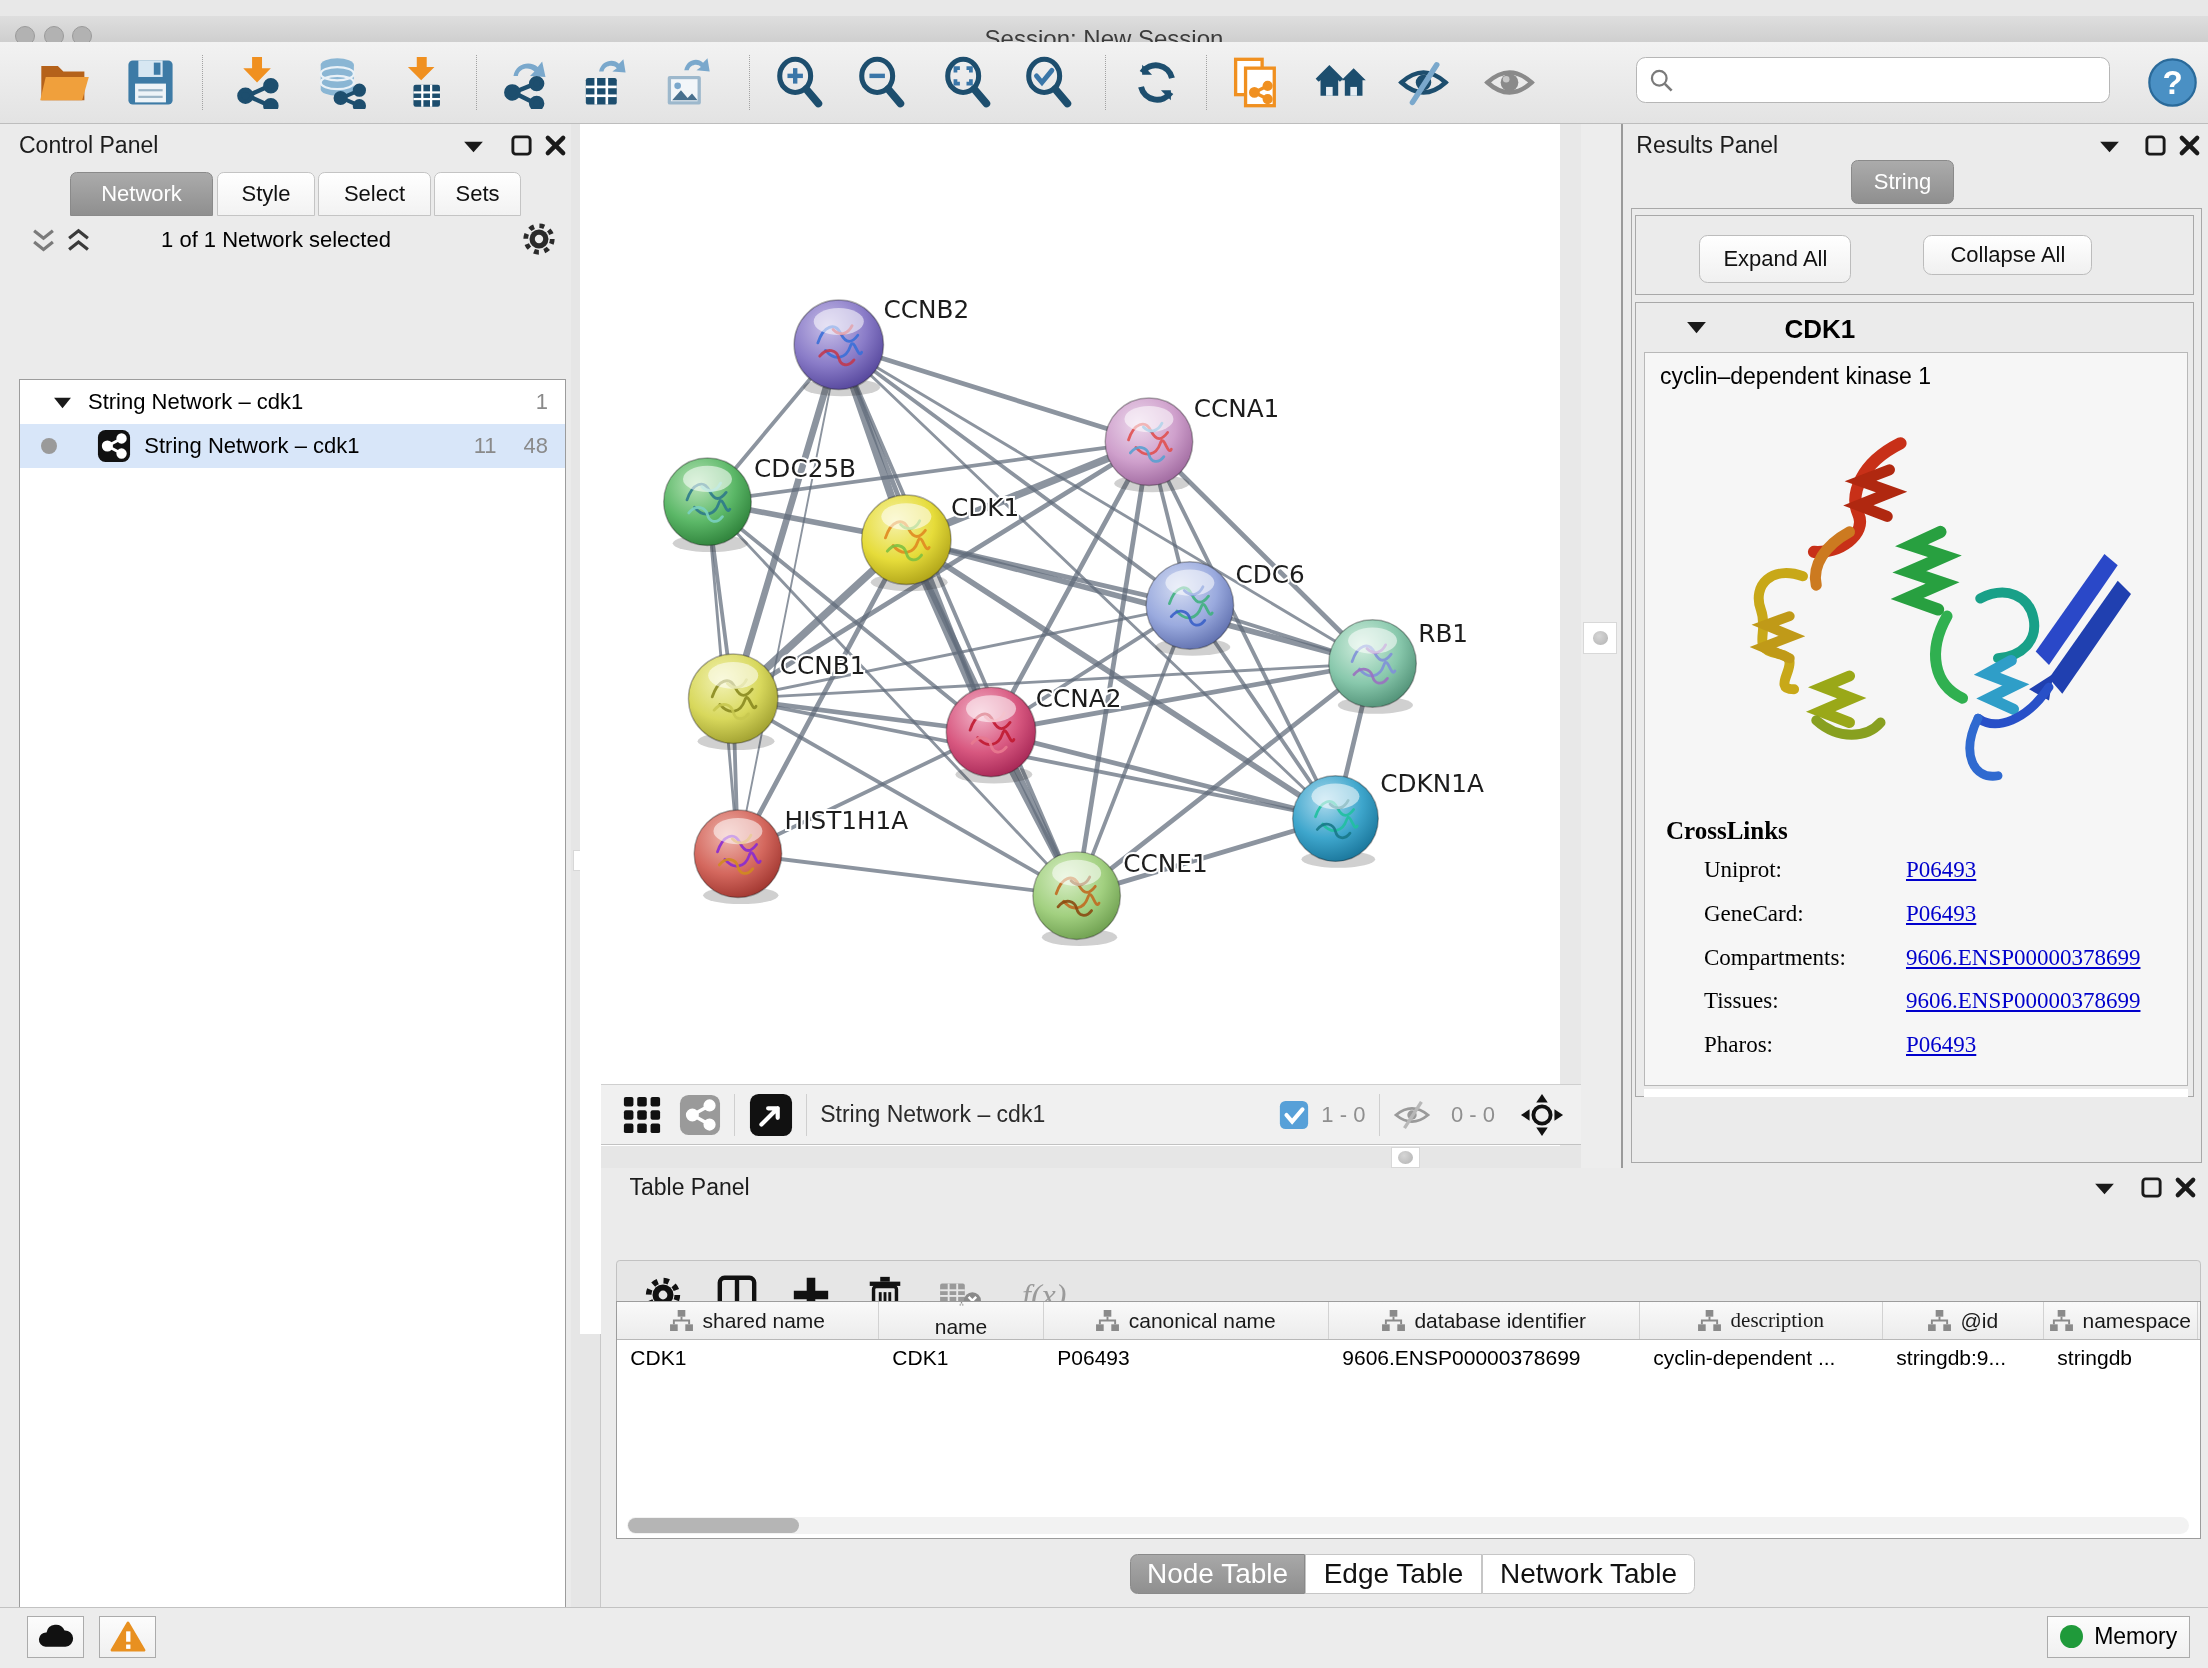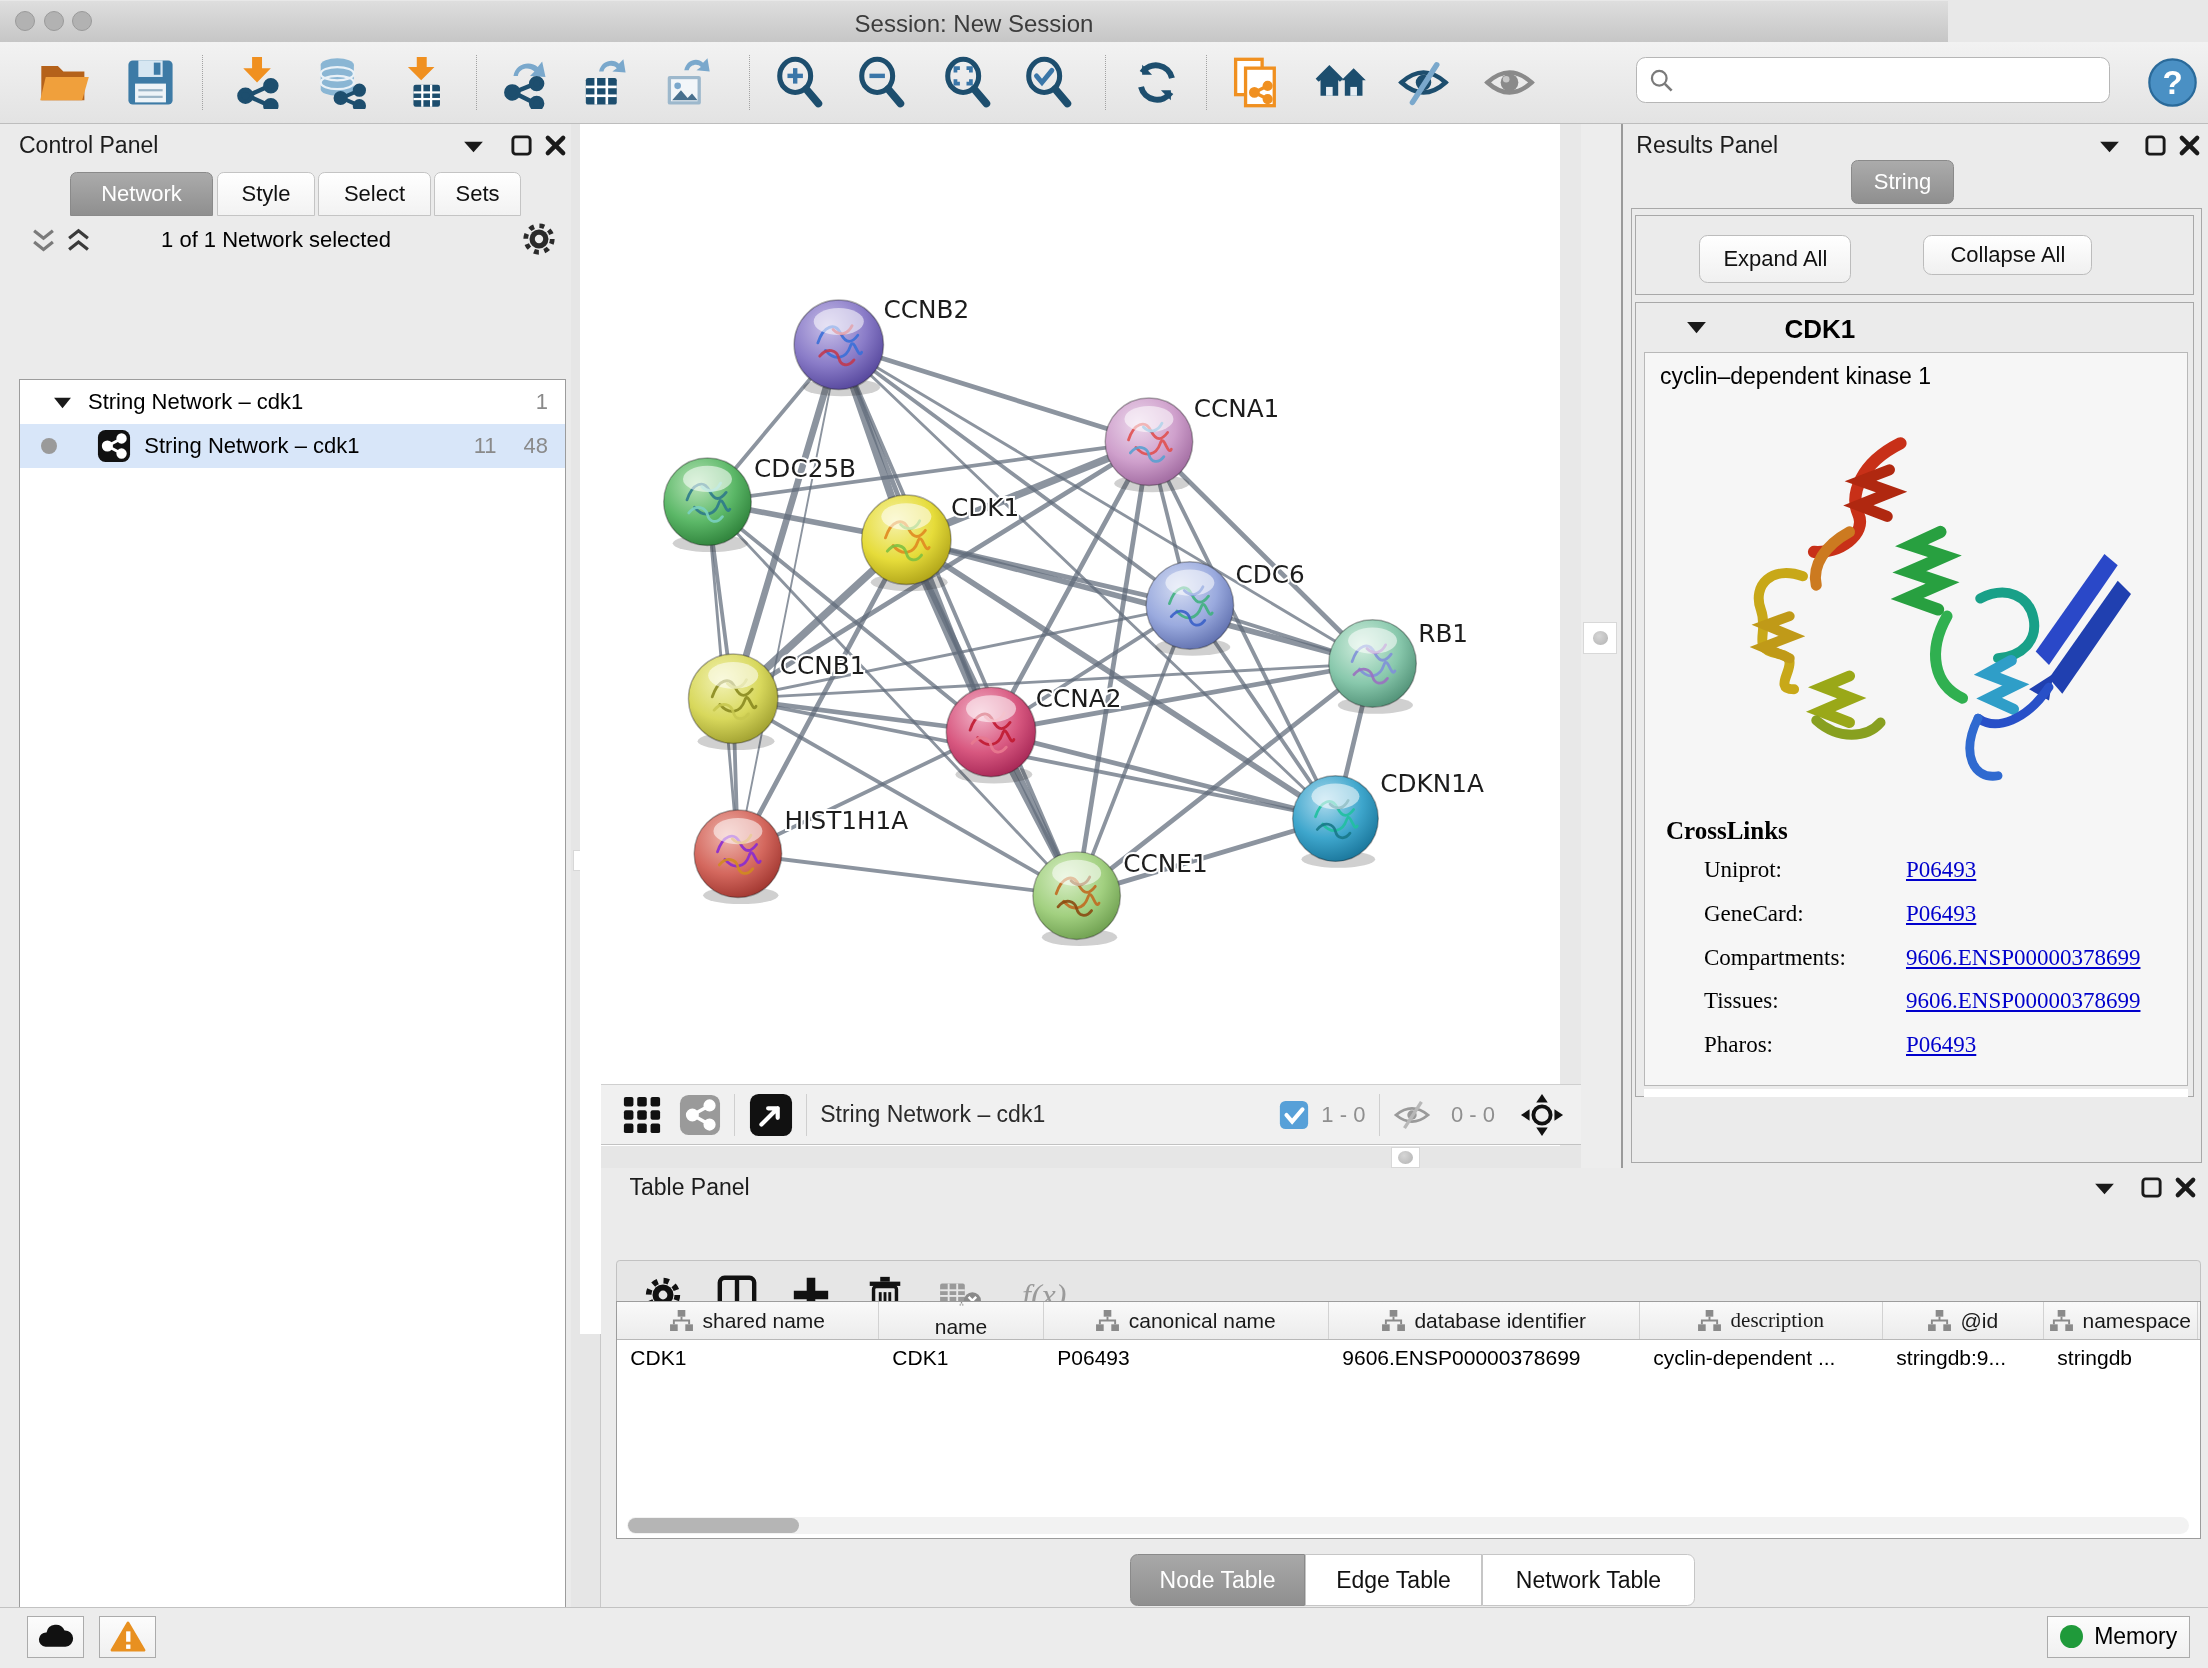--- a/index.html
+++ b/index.html
@@ -1,20 +1,20 @@
 <!DOCTYPE html>
 <html style="font-size:15px"><head>
 <meta charset="utf-8">
 <style>
   * { margin:0; padding:0; box-sizing:border-box; }
   html,body { width:2208px; height:1668px; overflow:hidden;
     font-family:"Liberation Sans", sans-serif; background:#e8e8e8; }
   .abs { position:absolute; }
   
-  #titlebar { left:0; top:1px; width:1948px; height:42px;
+  #titlebar { left:0; top:16px; width:2208px; height:42px;
     background:linear-gradient(#dedede,#c6c6c6); border-bottom:1px solid #9c9c9c; }
   .tl-circle { width:20px; height:20px; border-radius:50%; background:#b2b2b2;
     border:1px solid #9a9a9a; top:9.5px; }
   #win-title { width:100%; text-align:center; top:8.6px; font-size:24px; color:#3c3c3c; }
   
   #toolbar { left:0; top:42px; width:2208px; height:82px;
     background:linear-gradient(#f2f2f2,#e3e3e3); border-bottom:1px solid #bdbdbd; }
   .tbi { top:14.3px; width:53px; height:53px; cursor:pointer; }
   .tbsep { top:13.3px; width:0; height:55px; border-left:1.9px dotted #a2a2a2; }
   #search-box { left:1636px; top:15px; width:474px; height:46px; background:#fff;
@@ -61,21 +61,21 @@
     border:1px solid #c2c2c2; border-radius:3.8px; display:flex; align-items:center;margin-top:44px; }
   #tp-table { left:15px; top:133px; width:1585px; height:238px; background:#fff; border:1.9px solid #9c9c9c; }
   #tbl-head { display:flex; height:38px; background:linear-gradient(#f9f9f9,#ececec);
     border-bottom:1.9px solid #b8b8b8; overflow:hidden; }
   .th { display:flex; align-items:center; justify-content:center; gap:9.5px; font-size:21px;
     color:#1a1a1a; border-right:1px solid #d2d2d2; flex:none; overflow:hidden; white-space:nowrap; cursor:pointer; }
   #tbl-row { display:flex; height:38px; overflow:hidden; cursor:pointer; }
   .td { font-size:21px; color:#000; padding:5.7px 3.8px 0 13.3px; flex:none; overflow:hidden; white-space:nowrap; }
   #hscroll { left:9.5px; top:215px; width:1562px; height:17px; background:#f2f2f2; border-radius:8.6px; }
   #hthumb { left:1.9px; top:1px; width:171px; height:15px; background:#b5b5b5; border-radius:7.6px; cursor:pointer; }
-  .bot-tab { height:52px; font-size:23px; display:flex; align-items:center; justify-content:center;
+  .bot-tab { height:40px; font-size:28px; display:flex; align-items:center; justify-content:center;
     background:#fff; border:1px solid #c6c6c6; color:#111; cursor:pointer; }
   .bot-tab.sel { background:linear-gradient(#a8a8a8,#8f8f8f); color:#fff; border-color:#8a8a8a; }
   
   #statusbar { left:0; top:1607px; width:2208px; height:61px; background:#ececec; border-top:1.9px solid #c2c2c2; }
   .sb-btn { top:7.6px; height:42px; background:linear-gradient(#fcfcfc,#f0f0f0);
     border:1.9px solid #ababab; display:flex; align-items:center; justify-content:center; cursor:pointer; }
   text { user-select:none; }
 </style>
 </head>
 <body>

